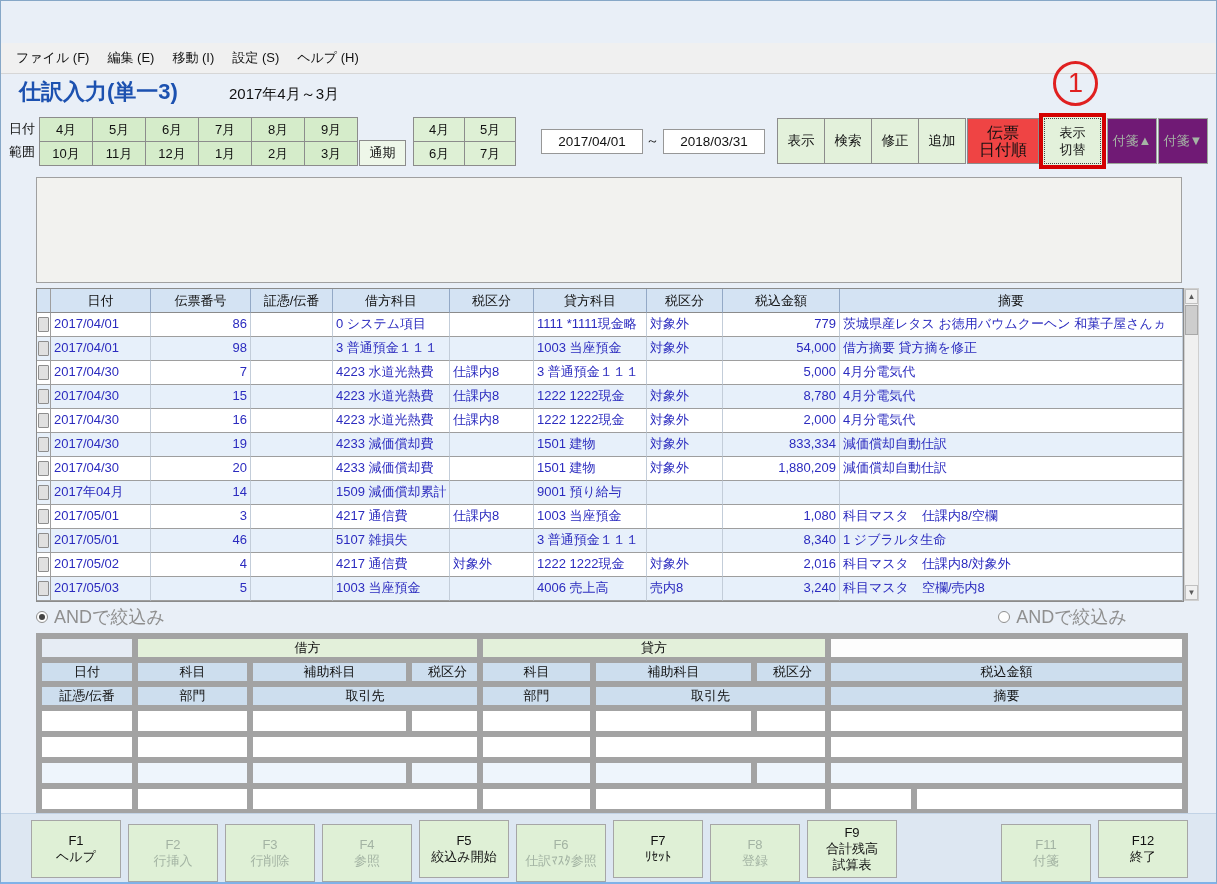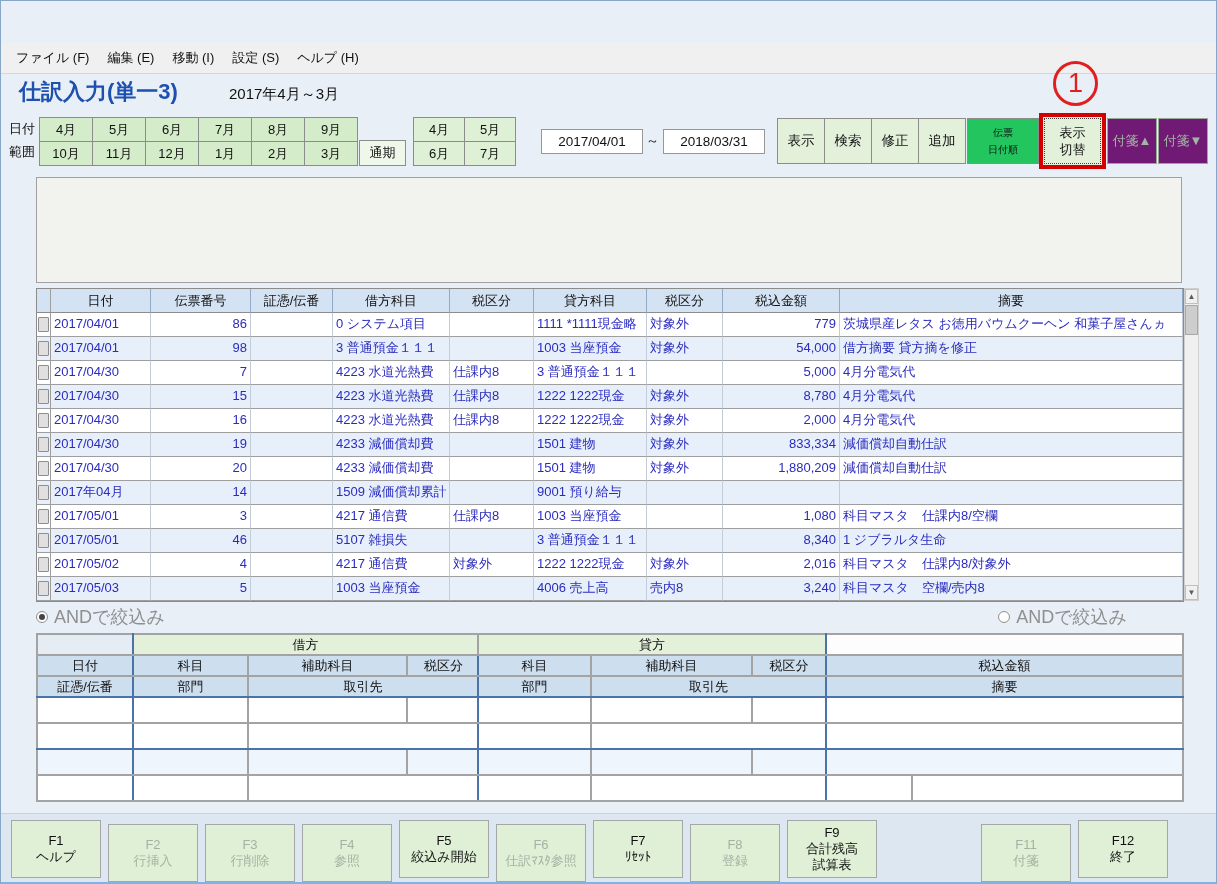--- a/index.html
+++ b/index.html
@@ -37,21 +37,21 @@
   .date-box{position:absolute;top:128px;height:25px;background:#fff;border:1px solid #979797;box-sizing:border-box;
     font-size:13.5px;display:flex;align-items:center;justify-content:center;}
   .date-from{left:540px;width:102px;}
   .date-to{left:662px;width:102px;}
   .date-sep{position:absolute;left:645px;top:131px;font-size:13px;}
   .action-group{position:absolute;left:776px;top:117px;height:46px;display:flex;border:1px solid #8c8c8c;box-sizing:border-box;}
   .action-btn{width:46px;border-right:1px solid #8c8c8c;background:#e3f1db;display:flex;align-items:center;
     justify-content:center;font-size:13.5px;}
   .action-btn:last-child{border-right:none;}
   .two-line-btn{display:flex;align-items:center;justify-content:center;text-align:center;
-    white-space:pre-line;font-size:10px;line-height:17px;background:#22c55e;border:1px solid #8c8c8c;box-sizing:border-box;}
+    white-space:pre-line;font-size:16px;line-height:17px;background:#ef4444;border:1px solid #8c8c8c;box-sizing:border-box;}
   .slip-order{position:absolute;left:966px;top:117px;width:72px;height:46px;}
   .redbox{position:absolute;left:1038px;top:112px;width:67px;height:56px;border:4px solid #d40000;
     box-sizing:border-box;background:#e3f1db;display:flex;}
   .toggle-btn{flex:1;border:1px dotted #444;margin:1px;display:flex;align-items:center;justify-content:center;
     text-align:center;white-space:pre-line;font-size:13px;line-height:17px;background:#e3f1db;}
   .fusen-btn{position:absolute;top:117px;width:50px;height:46px;background:#701a75;border:1px solid #9aa89a;
     box-sizing:border-box;color:#a5b5a5;font-size:13px;display:flex;align-items:center;justify-content:center;}
   .fusen-up{left:1106px;} .fusen-down{left:1157px;}
   .annot-circle{position:absolute;left:1052px;top:60px;width:45px;height:45px;border:3px solid #e02020;border-radius:50%;
     box-sizing:border-box;display:flex;align-items:center;justify-content:center;font-size:27px;color:#e02020;}
@@ -92,34 +92,34 @@
   
   .radio-row{position:absolute;left:35px;top:604px;width:1146px;height:24px;display:flex;justify-content:space-between;
     align-items:center;gap:80px;padding-right:55px;box-sizing:border-box;color:#8f8f8f;font-size:18px;}
   .radio{display:flex;align-items:center;gap:6px;}
   .rb{width:12px;height:12px;border-radius:50%;border:1px solid #8f8f8f;background:#fdfdfd;position:relative;box-sizing:border-box;}
   .rb.sel::after{content:"";position:absolute;left:2px;top:2px;width:6px;height:6px;background:#444;border-radius:50%;}
 
   
   .form{position:absolute;left:35px;top:632px;width:1146px;border-collapse:collapse;table-layout:fixed;
     border:2px solid #4a74a8;background:#fff;}
-  .form td{border:2px solid #a3a3a3;font-size:13px;text-align:center;height:21px;padding:0 16px;
+  .form td{border:6px solid #a3a3a3;font-size:13px;text-align:center;height:21px;padding:0 16px;
     box-sizing:border-box;overflow:hidden;white-space:nowrap;}
   .form .hdr td{background:#cddeee;}
   .form td.green{background:#e3f0da;}
   .form td.blank-l{background:#e6ecf4;}
   .form td.blank-r{background:#fdfdfd;}
   .form td.bR{border-right:2px solid #4a74a8;}
   .form tr.sepB td{border-bottom:2px solid #4a74a8;}
   .form .body td{background:#fff;height:26px;}
   .form tr.cur td{background:#eef5fc;}
 
   
   .fnbar{position:absolute;left:0;top:812px;width:100%;height:70px;background:#dde7f2;border-top:1px solid #c2d3e6;
-    display:flex;align-items:center;padding-left:10px;box-sizing:border-box;gap:7px;}
+    display:flex;align-items:center;padding-left:30px;box-sizing:border-box;gap:7px;}
   .fn{width:90px;height:58px;background:#dff0d6;border:1px solid #a6a6a6;box-sizing:border-box;display:flex;
     align-items:center;justify-content:center;text-align:center;font-size:13px;line-height:16px;white-space:pre-line;}
   .fn.disabled{color:#a3b3a3;margin-top:9px;}
   .fn-spacer{width:90px;flex:none;}
 </style>
 </head>
 <body>
 
 <div class="window">
 

